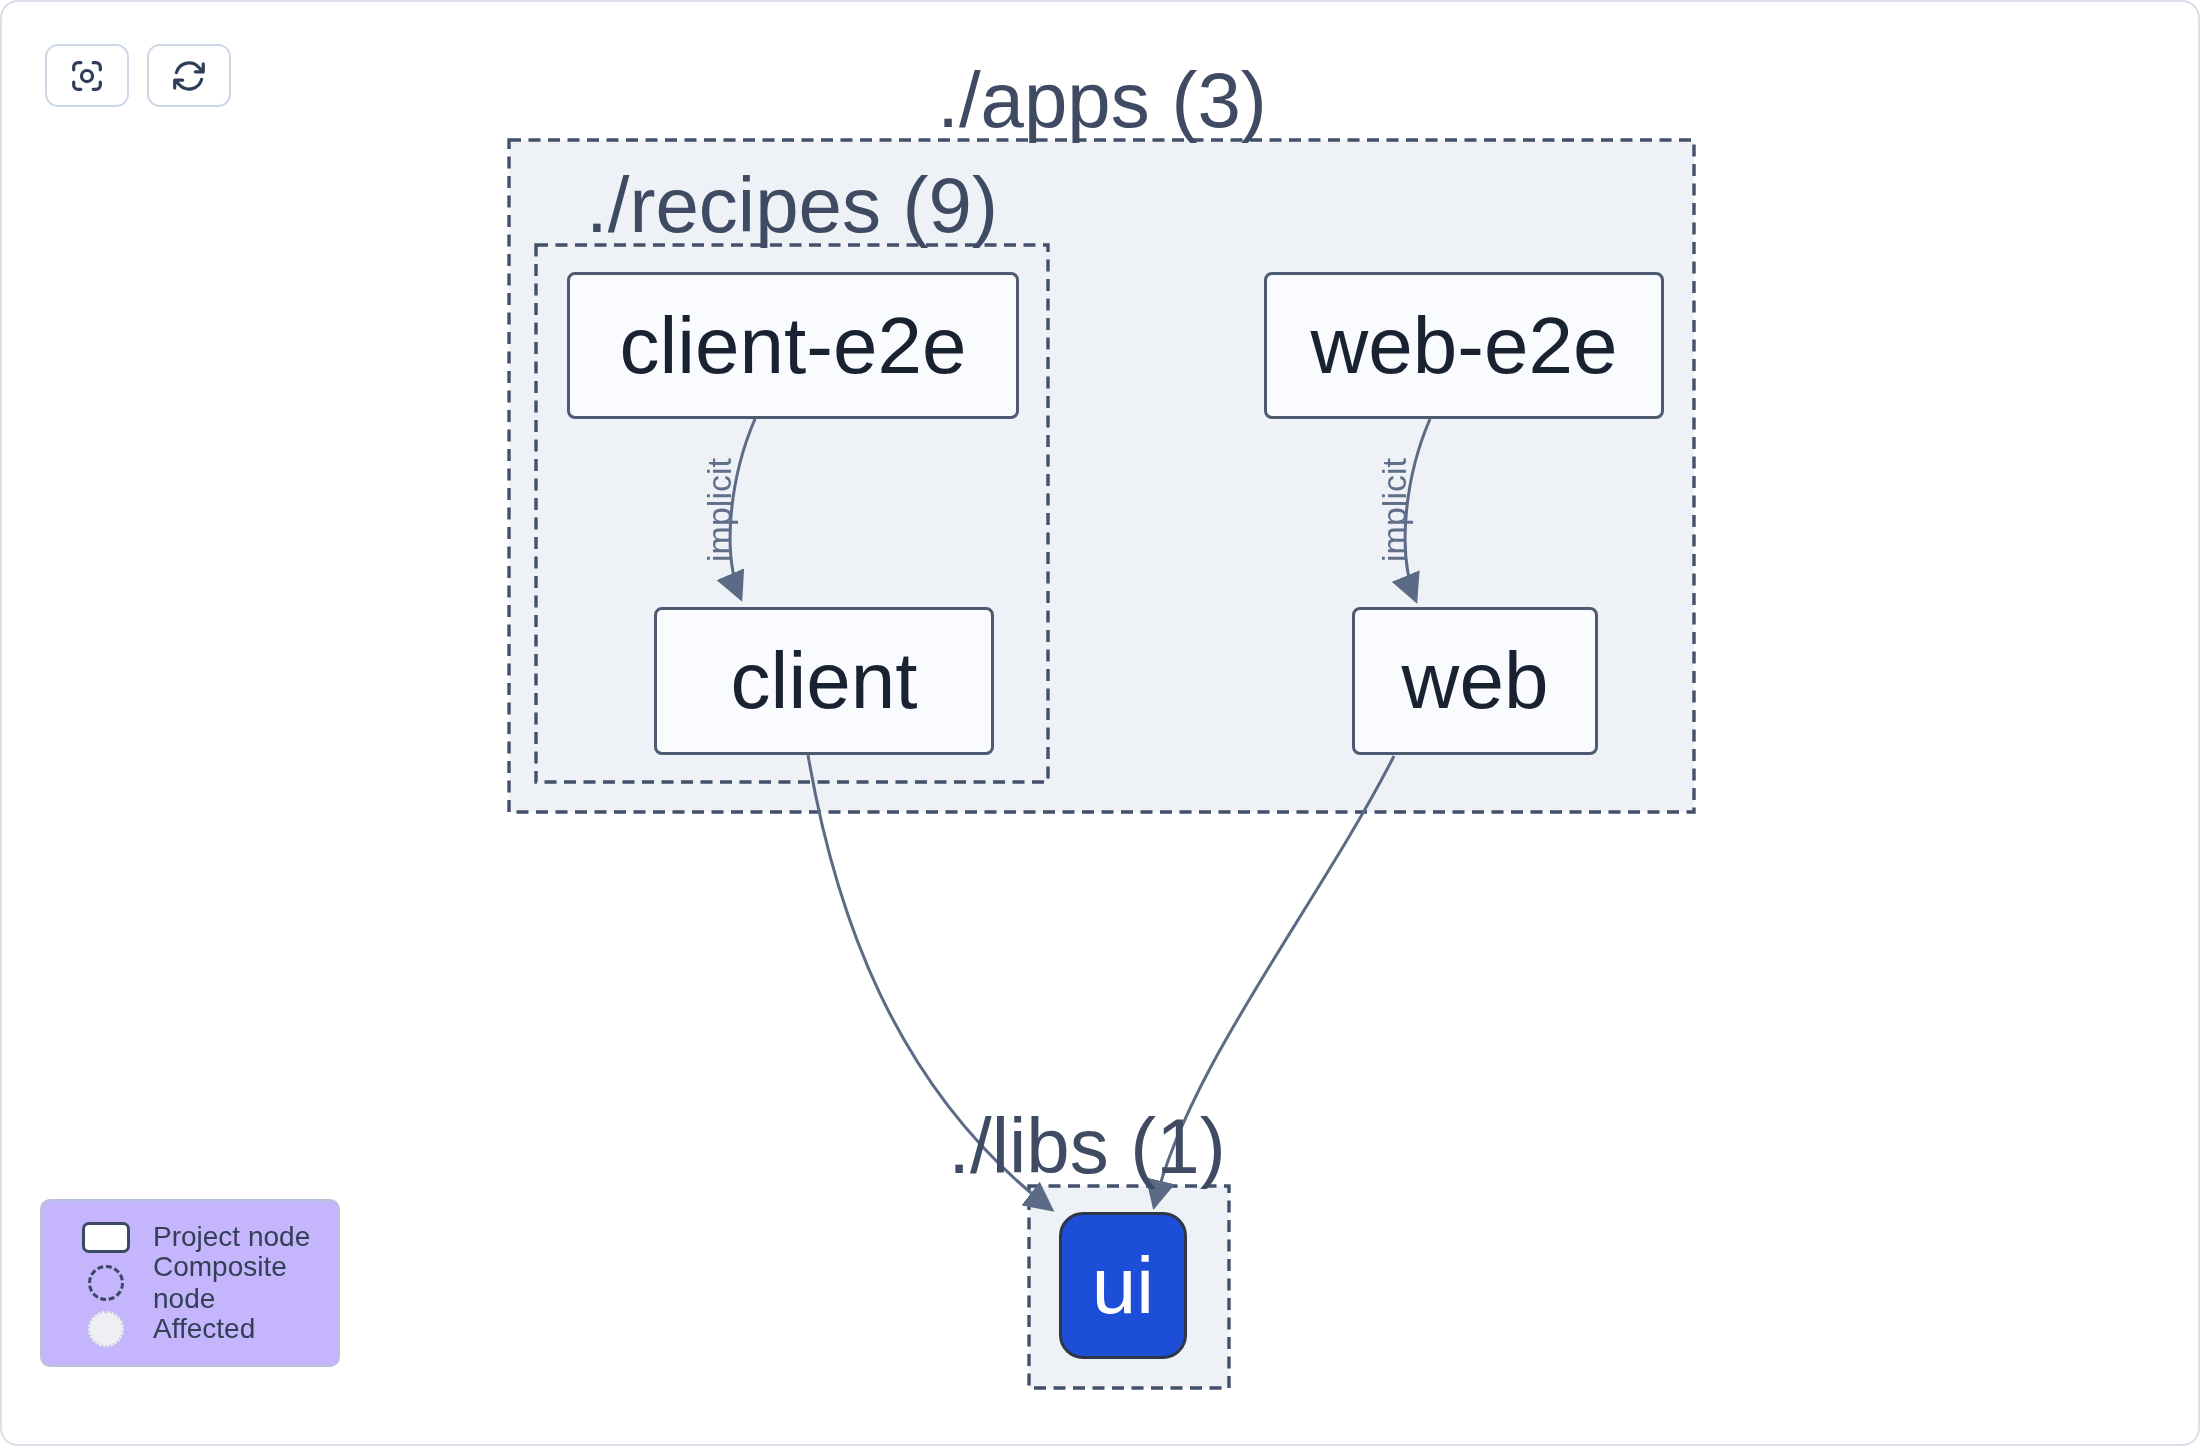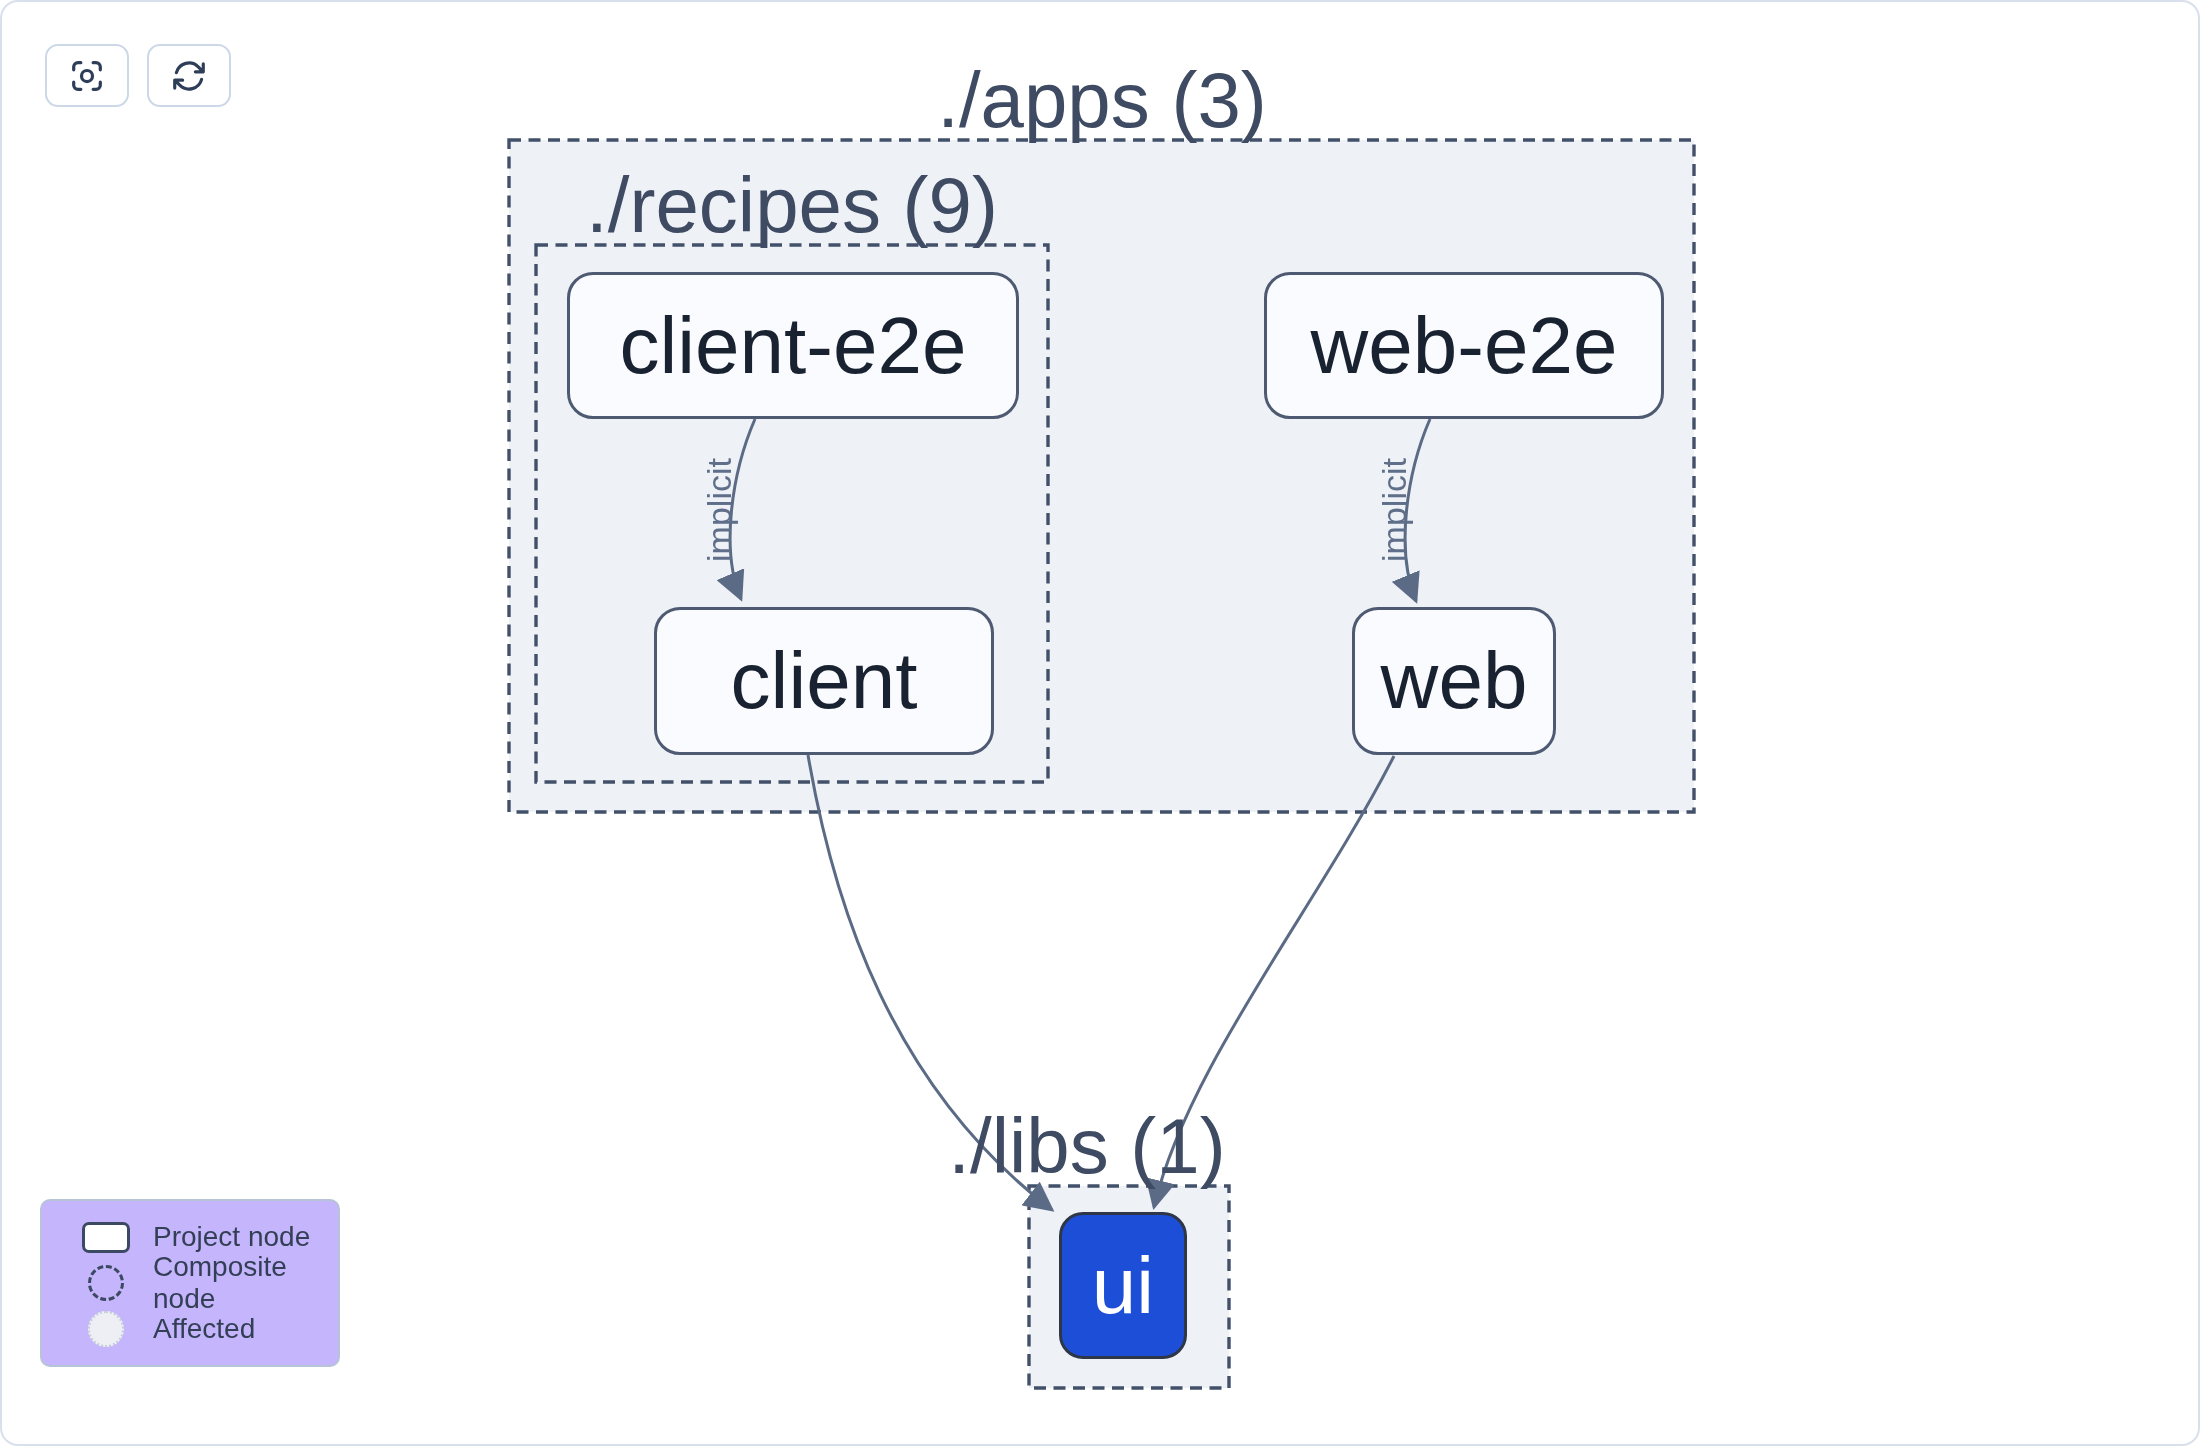--- a/index.html
+++ b/index.html
@@ -19,27 +19,27 @@
     position:absolute; transform:translateX(-50%);
     color:#3e4b62; font-size:78px; line-height:1.05; white-space:nowrap;
   }
   .t-apps    { left:1100px; top:58px; }
   .t-recipes { left:790px;  top:163px; }
   .t-libs    { left:1085px; top:1104px; }
 
   .node {
     position:absolute; box-sizing:border-box;
     display:flex; align-items:center; justify-content:center;
-    background:#fafbfe; border:3px solid #4d5a72; border-radius:26px;
+    background:#fafbfe; border:3px solid #4d5a72; border-radius:8px;
     font-size:80px; color:#192231; white-space:nowrap;
   }
   .n-client-e2e { left:565px;  top:270px; width:452px; height:147px; }
   .n-web-e2e    { left:1262px; top:270px; width:400px; height:147px; }
   .n-client     { left:652px;  top:605px; width:340px; height:148px; }
-  .n-web        { left:1350px; top:605px; width:204px; height:148px; }
+  .n-web        { left:1350px; top:605px; width:246px; height:148px; }
   .n-ui         { left:1057px; top:1210px; width:128px; height:147px;
                   background:#1d4ed8; border-color:#2e3748; color:#ffffff; border-radius:24px; }
 
   .toolbar { position:absolute; left:43px; top:42px; display:flex; gap:18px; }
   .tool-btn {
     width:84px; height:63px; box-sizing:border-box; background:#ffffff;
     border:2px solid #ccd8e8; border-radius:13px;
     display:flex; align-items:center; justify-content:center; cursor:pointer; padding:0;
   }
   .tool-btn svg { display:block; }

